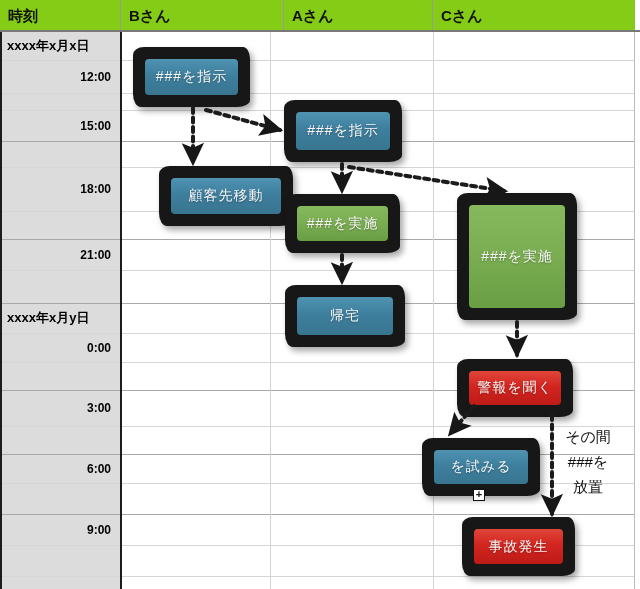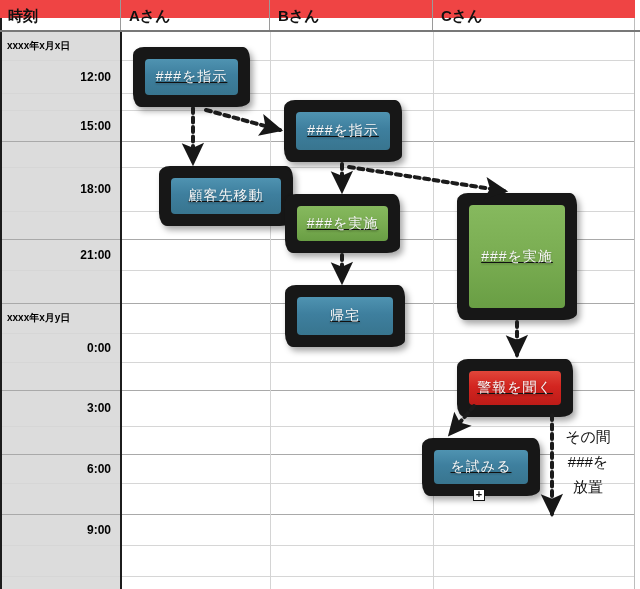--- a/index.html
+++ b/index.html
@@ -3,45 +3,45 @@
 <meta charset="utf-8">
 <style>
   html,body{margin:0;padding:0;background:#ffffff;}
   #stage{
     position:relative;width:640px;height:589px;overflow:hidden;
     font-family:"Liberation Sans","DejaVu Sans",sans-serif;
     background:#ffffff;color:#111;
   }
   
   #timecol-bg{position:absolute;left:0;top:31px;width:121px;height:558px;background:#dcdcdc;z-index:1;}
-  #header-row{position:absolute;left:0;top:0;width:635px;height:18px;background:#ef4444;z-index:3;display:flex;}
+  #header-row{position:absolute;left:0;top:0;width:635px;height:31px;background:#84cc16;z-index:3;display:flex;}
   .hcell{box-sizing:border-box;height:31px;line-height:31px;font-size:15px;font-weight:bold;
          padding-left:8px;border-right:1px solid #9a9a9a;color:#111;}
   #hcell-time{width:121px;}
   #hcell-a{width:149px;}
   #hcell-b{width:163px;}
   #hcell-c{width:202px;border-right:none;}
   #header-bottom{position:absolute;left:0;top:30px;width:640px;height:2px;background:#787878;z-index:3;}
   .vline{position:absolute;top:31px;bottom:0;width:1px;z-index:2;}
   #vline-left{left:0;width:2px;background:#1c1c1c;top:0;}
   #vline-timecol{left:120px;width:2px;background:#1c1c1c;}
   #vline-ab{left:270px;background:#d4d4d4;}
   #vline-bc{left:433px;background:#d4d4d4;}
   #vline-right{left:634px;background:#bdbdbd;top:0;}
   .hline{position:absolute;left:0;width:635px;height:1px;z-index:2;}
   .hline.light{background:#d6d6d6;}
   .hline.strong{background:#a9a9a9;}
   .time-row{position:absolute;left:0;width:121px;box-sizing:border-box;z-index:2;
             display:flex;align-items:center;font-weight:bold;color:#000;}
   .time-row.right{justify-content:flex-end;padding-right:10px;font-size:12px;}
-  .time-row.left{justify-content:flex-start;padding-left:7px;font-size:10px;}
+  .time-row.left{justify-content:flex-start;padding-left:7px;font-size:13px;}
   
   .sbox{position:absolute;box-sizing:border-box;background:#171717;padding:12px;z-index:4;
         border-radius:11px 7px 13px 8px / 8px 12px 7px 13px;
-        box-shadow:3px 4px 6px rgba(0,0,0,0.35);text-decoration:underline;}
+        box-shadow:3px 4px 6px rgba(0,0,0,0.35);}
   .sbox-inner{width:100%;height:100%;border-radius:4px;display:flex;flex-direction:column;
         align-items:center;justify-content:center;text-align:center;
         color:#f7f7f7;font-size:14px;letter-spacing:1px;line-height:1.55;
         text-shadow:0 1px 2px rgba(0,0,0,0.3);}
   .blue  .sbox-inner{background:linear-gradient(180deg,#4f93b1 0%,#3e7f9e 45%,#38758f 100%);}
   .green .sbox-inner{background:linear-gradient(180deg,#86b95e 0%,#7aad52 50%,#699e44 100%);}
   .red   .sbox-inner{background:linear-gradient(180deg,#e0463a 0%,#d32520 45%,#bd1b17 100%);}
   #box-a1{left:133px;top:47px;width:117px;height:60px;}
   #box-a2{left:133px;top:166px;width:134px;height:60px;margin-left:26px;}
   #box-b1{left:284px;top:100px;width:118px;height:62px;}
@@ -63,22 +63,22 @@
 </style>
 </head>
 <body>
 
 <div id="stage">
 
   <div id="timecol-bg"></div>
 
   <div id="header-row">
     <div class="hcell" id="hcell-time">時刻</div>
+    <div class="hcell" id="hcell-b">Bさん</div>
     <div class="hcell" id="hcell-a">Aさん</div>
-    <div class="hcell" id="hcell-b">Bさん</div>
     <div class="hcell" id="hcell-c">Cさん</div>
   </div>
   <div id="header-bottom"></div>
 
   <div id="gridlines">
       <div class="hline light" style="top: 60px;"></div>
       <div class="hline light" style="top: 93px;"></div>
       <div class="hline light" style="top: 110px;"></div>
       <div class="hline strong" style="top: 141px;"></div>
       <div class="hline light" style="top: 167px;"></div>
@@ -148,20 +148,25 @@
   <div class="sbox red" id="box-c2">
     <div class="sbox-inner">
         <span>警報を聞く</span>
       </div>
   </div>
   <div class="sbox blue" id="box-contact">
     <div class="sbox-inner">
       <span>を試みる</span>
     </div>
   </div>
+  <div class="sbox red" id="box-c3">
+    <div class="sbox-inner">
+        <span>事故発生</span>
+      </div>
+  </div>
 
   <div id="annotation">
     <div>その間</div>
     <div>###を</div>
     <div>放置</div>
   </div>
 
   <div id="expander">+</div>
 
   <svg id="arrows" viewBox="0 0 640 589">

